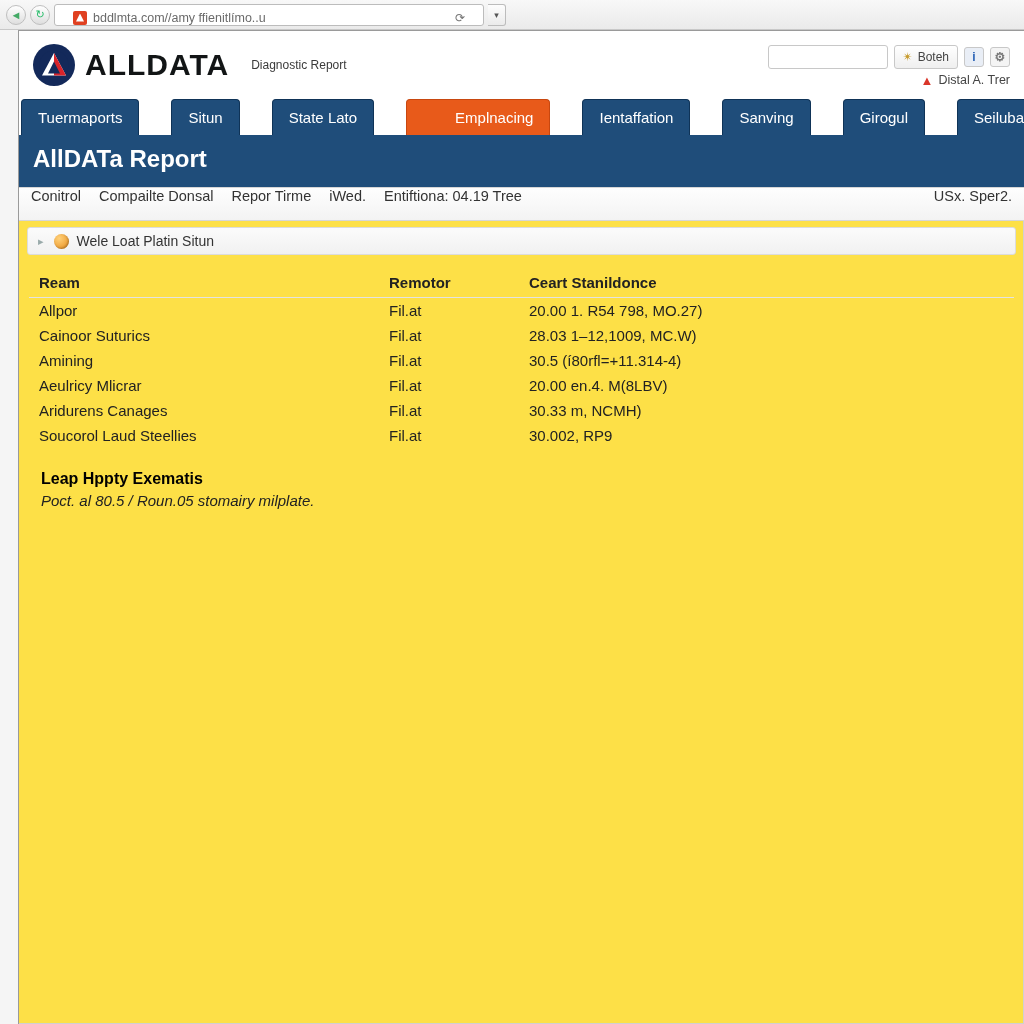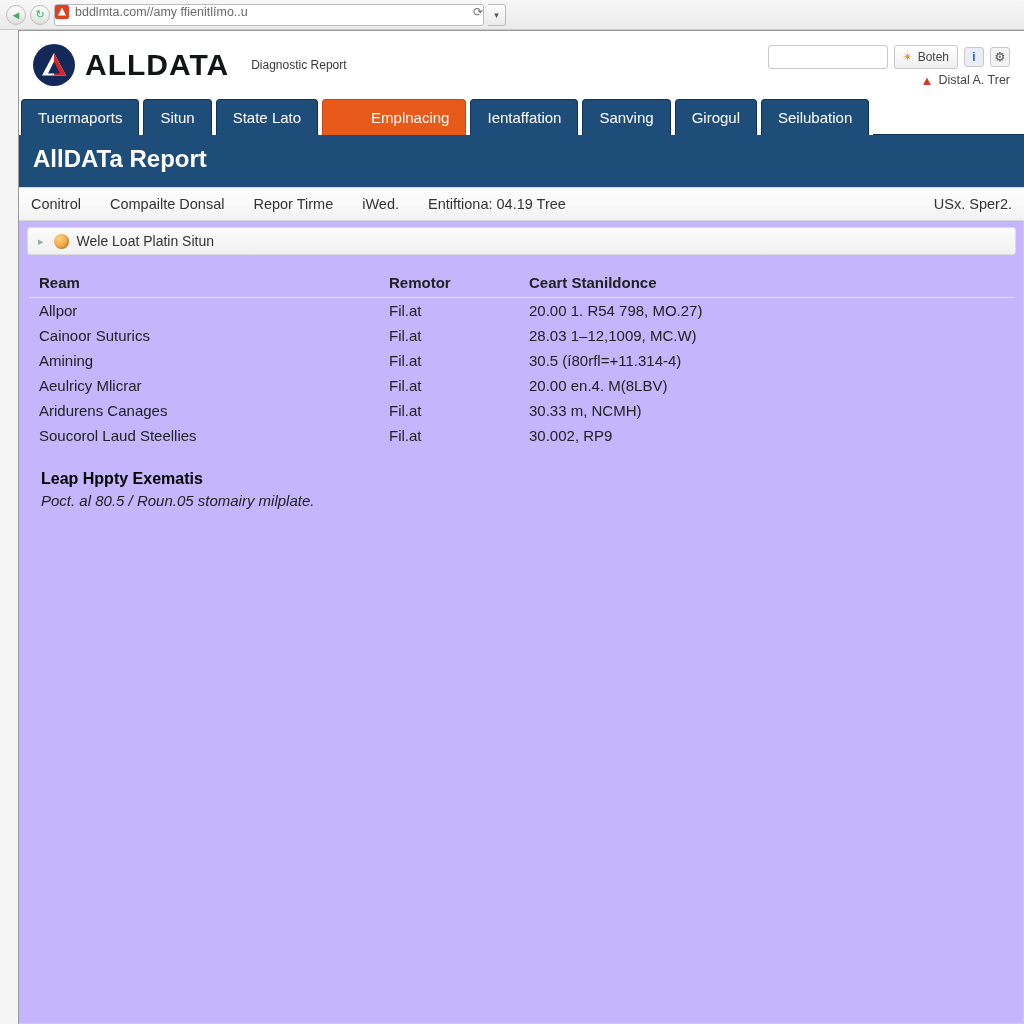--- a/index.html
+++ b/index.html
@@ -2,59 +2,59 @@
 <html><head>
 <meta charset="utf-8">
 <style>
   * { box-sizing: border-box; margin: 0; padding: 0; }
   html, body { width: 1024px; height: 1024px; font-family: Arial, Helvetica, sans-serif; background:#f5f5f5; overflow:hidden; }
 
   
   .browser-chrome { height: 30px; background: linear-gradient(#f8f8f8,#eaeaea); border-bottom:1px solid #c8c8c8; display:flex; align-items:center; padding:0 6px; gap:4px; }
   .nav-btn { width:20px; height:20px; border:1px solid #bfbfbf; border-radius:50%; background:linear-gradient(#ffffff,#dedede); display:flex; align-items:center; justify-content:center; font-size:11px; color:#4a6; }
   .nav-btn.stop { color:#2b6; }
-  .url-field { flex:0 0 430px; height:22px; border:1px solid #bcbcbc; border-radius:3px; background:#fff; display:flex; align-items:flex-start; padding:0 0; gap:6px; }
+  .url-field { flex:0 0 430px; height:22px; border:1px solid #bcbcbc; border-radius:3px; background:#fff; display:flex; align-items:flex-end; padding:0 18px; gap:6px; }
   .url-field .favicon { width:14px; height:14px; display:inline-block; background:#e04020; border-radius:2px; position:relative; }
   .url-field .favicon::after { content:""; position:absolute; inset:3px; background:#fff; clip-path: polygon(50% 0, 100% 100%, 0 100%); }
   .url-text { font-size:12.5px; color:#6a6a6a; flex:1; white-space:nowrap; overflow:hidden; }
   .url-tools { margin-left:auto; display:flex; gap:6px; color:#777; font-size:12px; }
   .url-tools span { cursor:default; }
   .dropdown-caret { width:18px; height:22px; border:1px solid #bcbcbc; border-left:none; border-radius:0 3px 3px 0; background:linear-gradient(#fdfdfd,#ebebeb); display:flex; align-items:center; justify-content:center; color:#555; font-size:9px; }
 
   
-  .app-window { position:absolute; left:18px; top:30px; right:0; bottom:0; border:1px solid #9a9a9a; border-right:none; border-bottom:none; box-shadow: -1px -1px 0 #d0d0d0 inset; background:#c4b5fd; }
+  .app-window { position:absolute; left:18px; top:30px; right:0; bottom:0; border:1px solid #9a9a9a; border-right:none; border-bottom:none; box-shadow: -1px -1px 0 #d0d0d0 inset; background:#fde047; }
 
   
   .app-header { display:flex; align-items:center; height:68px; padding:0 14px; background:#fff; }
   .logo { display:flex; align-items:center; gap:10px; }
   .logo-badge { width:42px; height:42px; border-radius:50%; background:#13295a; display:flex; align-items:center; justify-content:center; }
   .logo-badge svg { width:30px; height:30px; }
   .logo-text { font-size:30px; font-weight:800; letter-spacing:1px; color:#121516; font-family: "Arial Black", Arial, sans-serif; }
   .header-subtitle { margin-left:22px; font-size:12px; color:#3a3a3a; }
   .header-right { margin-left:auto; display:flex; flex-direction:column; align-items:flex-end; gap:4px; padding-top:2px;}
   .header-tools { display:flex; align-items:center; gap:6px; }
   .search-box { width:120px; height:24px; border:1px solid #c8c8c8; border-radius:3px; background:#fff; }
   .pill { height:24px; border:1px solid #c8c8c8; border-radius:3px; background:linear-gradient(#ffffff,#efefef); display:flex; align-items:center; padding:0 8px; gap:5px; font-size:12px; color:#444; }
   .pill .puzzle { color:#c79a2a; }
   .info-dot { width:20px; height:20px; border-radius:3px; border:1px solid #c8c8c8; background:#e9eef6; display:flex; align-items:center; justify-content:center; color:#2a63b5; font-weight:bold; font-size:12px; }
   .warn-line { font-size:12.5px; color:#444; display:flex; align-items:center; gap:5px;}
   .warn-icon{ color:#d9362a; font-size:13px; }
 
   
-  .tab-bar { display:flex; height:36px; background:#fff; padding-left:2px; }
+  .tab-bar { display:flex; height:36px; background:#fff; padding-left:2px;gap:28px; }
   .tab { background:#1f4d7a; color:#fff; border:1px solid #0f3357; border-bottom:none; border-radius:4px 4px 0 0; padding:0 16px; display:flex; align-items:center; font-size:15px; margin-right:4px; cursor:pointer; white-space:nowrap; }
   .tab.active { background:#e85a1a; border-color:#c8470f;padding-left:48px; }
   .tab-bar-filler { flex:1; border-bottom:1px solid #0f3357; }
 
   
   .title-band { background:#1f4d7a; color:#fff; padding:10px 14px 14px 14px; }
   .title-band h1 { font-size:24px; font-weight:700; }
 
   
-  .sec-bar { height:34px; border-top:1px solid #d6d6d6; border-bottom:1px solid #d6d6d6; background:linear-gradient(#fefefe,#f3f3f3); display:flex; align-items:center; padding:0 12px; font-size:14.5px; color:#333; gap:29px; }
+  .sec-bar { height:34px; border-top:1px solid #d6d6d6; border-bottom:1px solid #d6d6d6; background:linear-gradient(#fefefe,#f3f3f3); display:flex; align-items:flex-start; padding:0 12px; font-size:14.5px; color:#333; gap:18px; }
   .sec-bar .right { margin-left:auto; }
 
   
   .info-strip { margin:6px 8px 0 8px; height:28px; border:1px solid #dcdcdc; border-radius:3px; background:linear-gradient(#fbfbfb,#f1f1f1); display:flex; align-items:center; padding:0 10px; gap:8px; font-size:14px; color:#333; }
   .info-strip .orange-dot { width:15px; height:15px; border-radius:50%; background:radial-gradient(circle at 35% 30%, #ffd17a, #e78b1a); display:inline-block; box-shadow:inset -1px -1px 2px rgba(0,0,0,.25);}
   .info-strip .chev { color:#9aa; font-size:11px; margin-right:2px;}
 
   
   .content { padding: 11px 10px 0 10px; }
   table { width:100%; border-collapse:collapse; font-size:15px; color:#222; }

